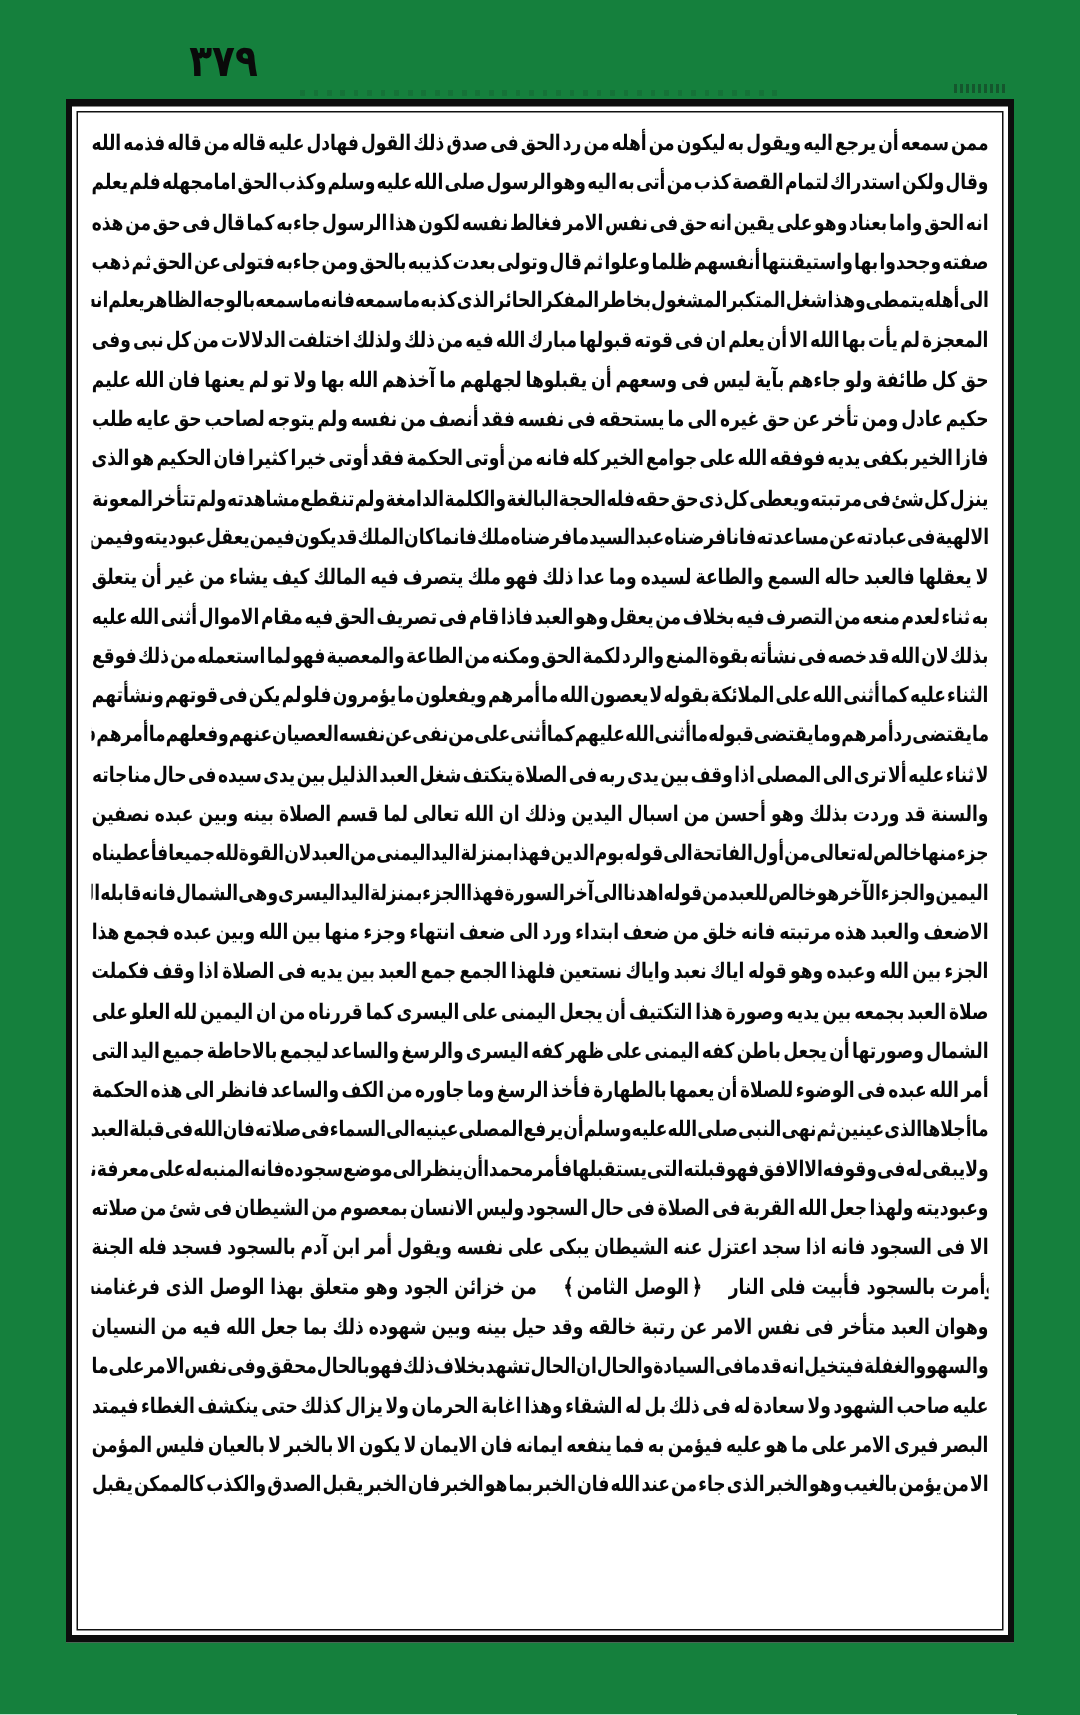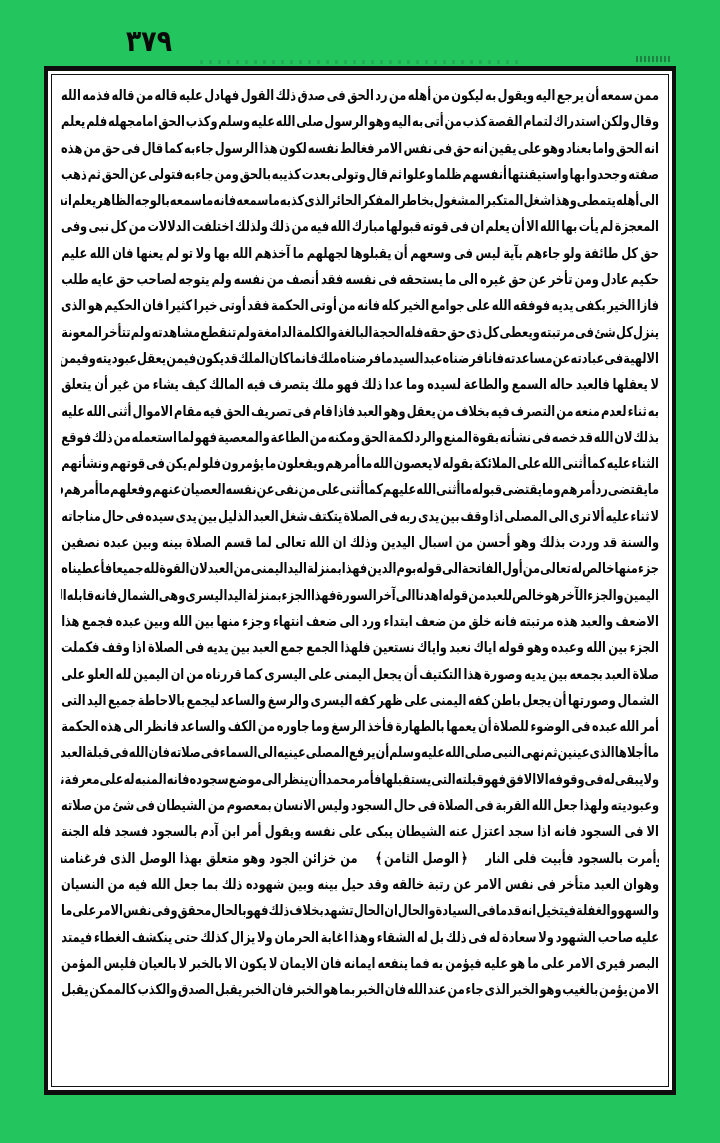--- a/index.html
+++ b/index.html
@@ -12,21 +12,21 @@
     width: 720px;
     height: 1143px;
     overflow: hidden;
     font-family: "DejaVu Sans", sans-serif;
     position: relative;
   }
 
   .page {
     position: absolute;
     inset: 0;
-    background: #22c55e;
+    background: #15803d;
   }
 
   
   .folio {
     position: absolute;
     top: 26px;
     left: 104px;
     width: 90px;
     text-align: center;
     font-family: "DejaVu Sans", sans-serif;

